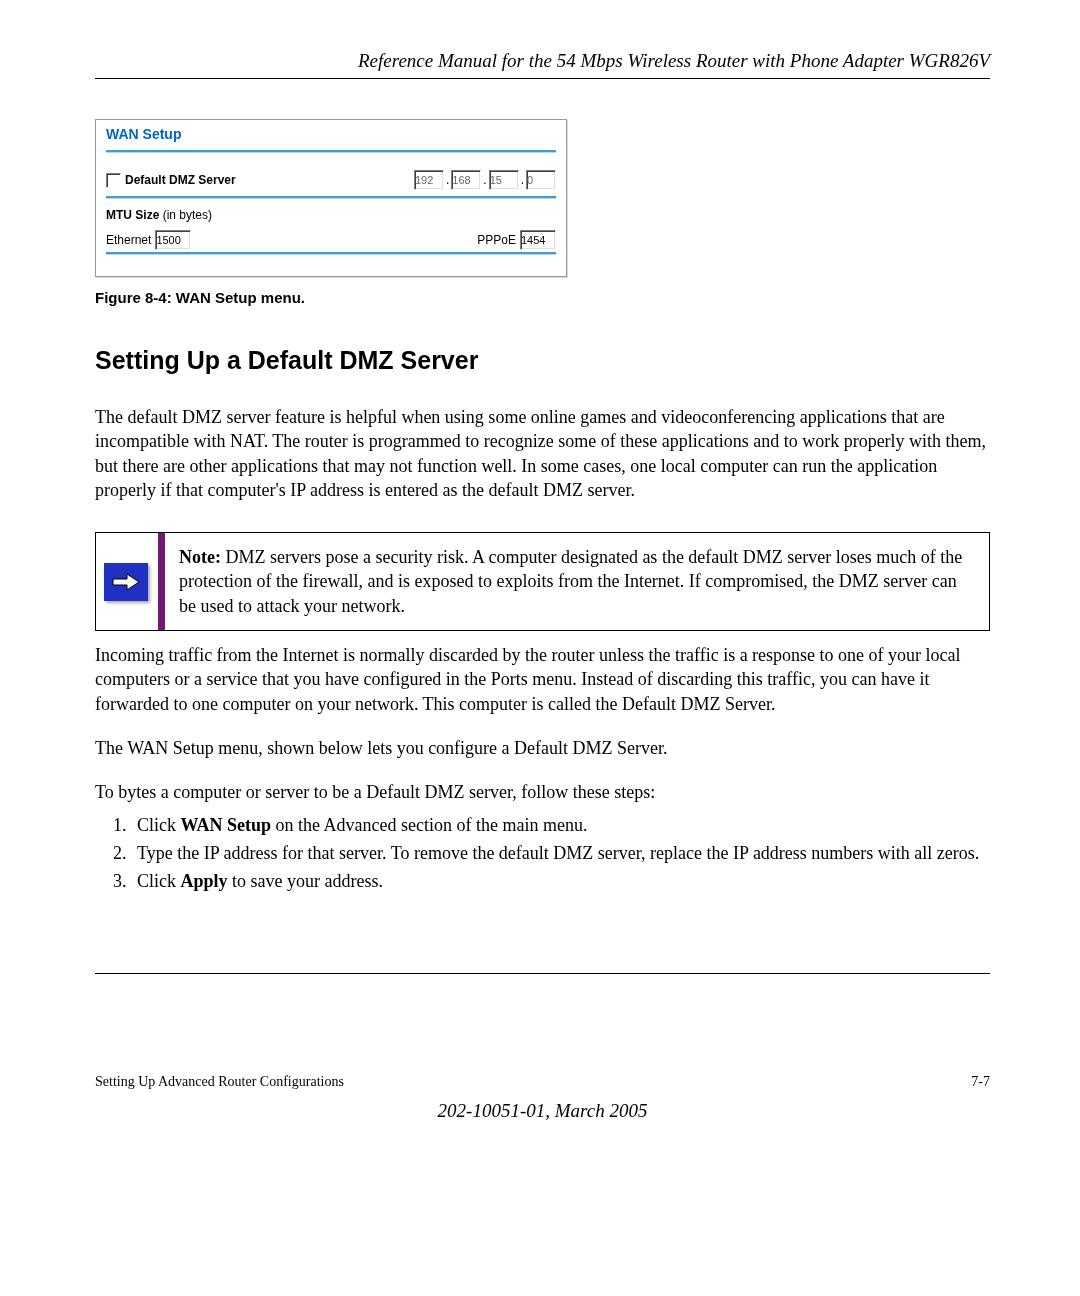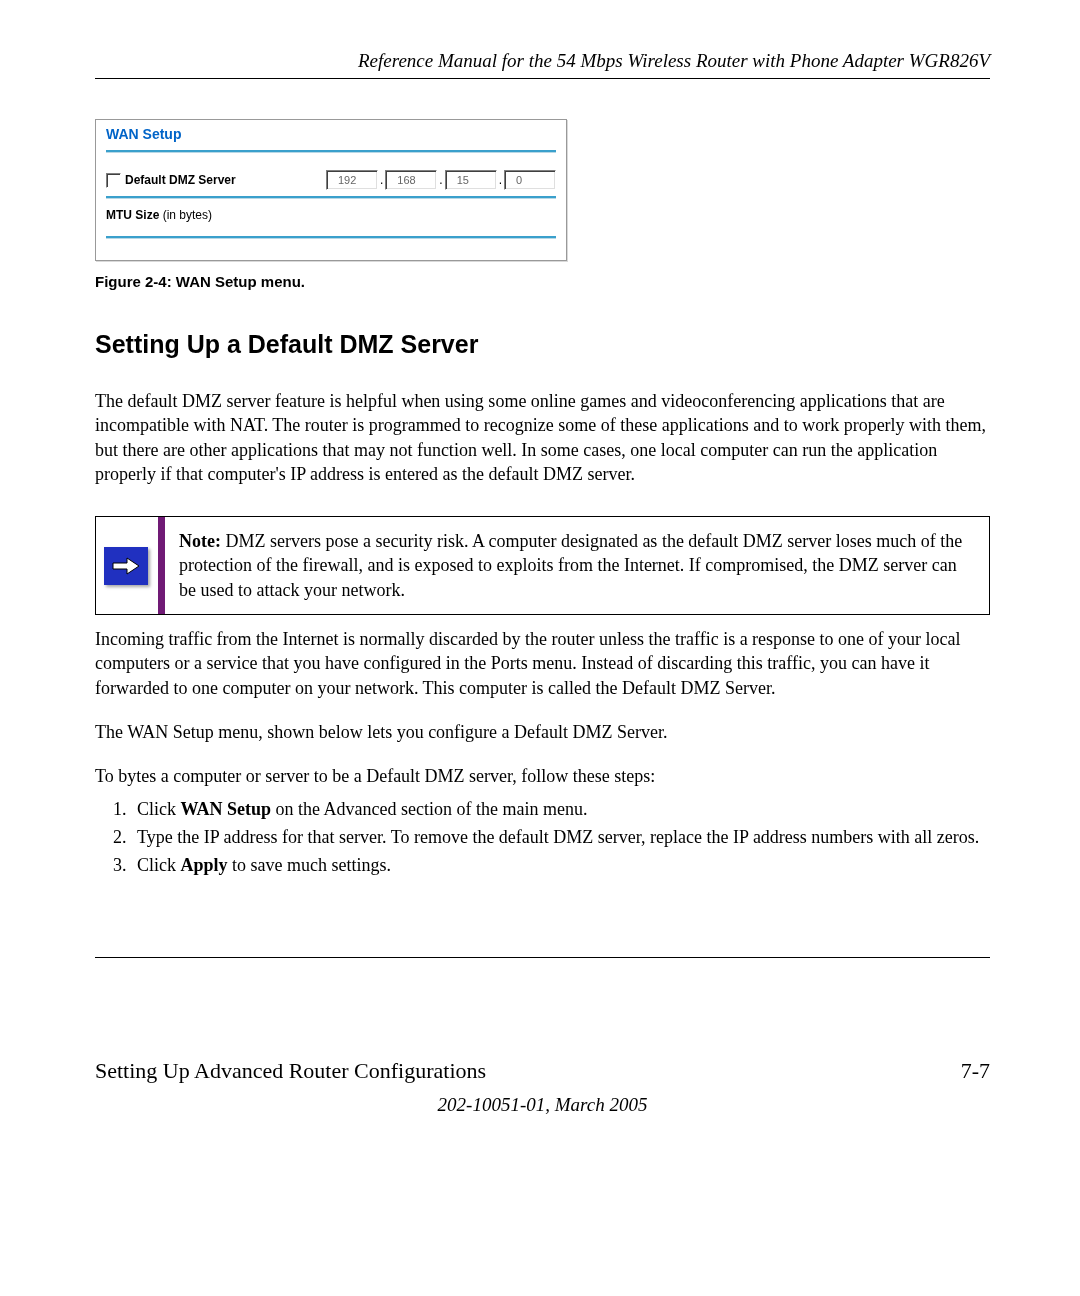--- a/index.html
+++ b/index.html
@@ -77,21 +77,21 @@
     font-family: Arial, Helvetica, sans-serif;
     font-size: 11px;
     width: 28px;
     height: 16px;
     border: 1px solid #808080;
     border-right-color: #fff;
     border-bottom-color: #fff;
     box-shadow: inset 1px 1px 0 #404040, inset -1px -1px 0 #dfdfdf;
     background: #fff;
     color: #666;
-    padding: 1px 11px;
+    padding: 1px 0;
   }
   .mtu-input { width: 34px; color:#000; }
   .dot { font-size: 12px; }
   .btn-row { text-align: center; margin-top: 10px; }
   .w95-btn {
     font-family: Arial, Helvetica, sans-serif;
     font-size: 12px;
     padding: 2px 10px;
     background: #d4d0c8;
     border: 1px solid #000;
@@ -144,21 +144,21 @@
     padding-left: 36px;
   }
   ol.steps li {
     margin-bottom: 4px;
     line-height: 1.35;
     padding-left: 6px;
   }
   .footer-row {
     display: flex;
     justify-content: space-between;
-    font-size: 22px;
+    font-size: 14px;
     margin-top: 100px;
   }
   .footer-docnum {
     text-align: center;
     font-style: italic;
     font-size: 19px;
     margin-top: 10px;
   }
 </style>
 </head>
@@ -182,31 +182,41 @@
       <input class="sunken-input" value="168" style="">
       <span class="dot">.</span>
       <input class="sunken-input" value="15" style="">
       <span class="dot">.</span>
       <input class="sunken-input" value="0" style="">
     </div>
   </div>
 
   <div class="cyan-rule tight"></div>
 
-  <div style="margin-bottom:14px;">
+  <div style="margin-bottom:8px;">
     <span class="lbl-bold">MTU Size</span>
     <span class="lbl-small">(in bytes)</span>
   </div>
 
+  <div class="row" style="margin-bottom:2px;">
+    <div class="row-left">
+      <span class="lbl-small">Ethernet</span>
+      <input class="sunken-input mtu-input" value="1500" style="">
+    </div>
+    <div class="row-left">
+      <span class="lbl-small">PPPoE</span>
+      <input class="sunken-input mtu-input" value="1454" style="">
+    </div>
+  </div>
 
   <div class="cyan-rule tight"></div>
 
 </div>
 
-<div class="fig-caption">Figure 2-4:  WAN Setup menu.</div>
+<div class="fig-caption">Figure 8-4:  WAN Setup menu.</div>
 
 <h2 class="section">Setting Up a Default DMZ Server</h2>
 
 <p>The default DMZ server feature is helpful when using some online games and videoconferencing applications that are incompatible with NAT. The router is programmed to recognize some of these applications and to work properly with them, but there are other applications that may not function well. In some cases, one local computer can run the application properly if that computer's IP address is entered as the default DMZ server.</p>
 
 <div class="note-box-wrap">
   <div class="note-icon-cell">
     <div class="arrow-icon">
       <svg width="30" height="20" viewBox="0 0 30 20">
         <polygon points="2,7 16,7 16,2 28,10 16,18 16,13 2,13" fill="#ffffff" stroke="#000" stroke-width="1"></polygon>
@@ -221,21 +231,21 @@
 <p>Incoming traffic from the Internet is normally discarded by the router unless the traffic is a response to one of your local computers or a service that you have configured in the Ports menu. Instead of discarding this traffic, you can have it forwarded to one computer on your network. This computer is called the Default DMZ Server.</p>
 <p>The WAN Setup menu, shown below lets you configure a Default DMZ Server.</p>
 <p style="margin-bottom:8px;">To bytes a computer or server to be a Default DMZ server, follow these steps:</p>
 
 <ol class="steps">
   <li>
     <span>Click </span><b>WAN Setup</b><span> on the Advanced section of the main menu.</span>
   </li>
   <li>Type the IP address for that server. To remove the default DMZ server, replace the IP address numbers with all zeros.</li>
   <li>
-    <span>Click </span><b>Apply</b><span> to save much settings.</span>
+    <span>Click </span><b>Apply</b><span> to save your address.</span>
   </li>
 </ol>
 
 <div style="height:60px"></div>
 <hr class="footer-rule">
 <div class="footer-row">
   <span>Setting Up Advanced Router Configurations</span>
   <span>7-7</span>
 </div>
 <div class="footer-docnum">202-10051-01, March 2005</div>

